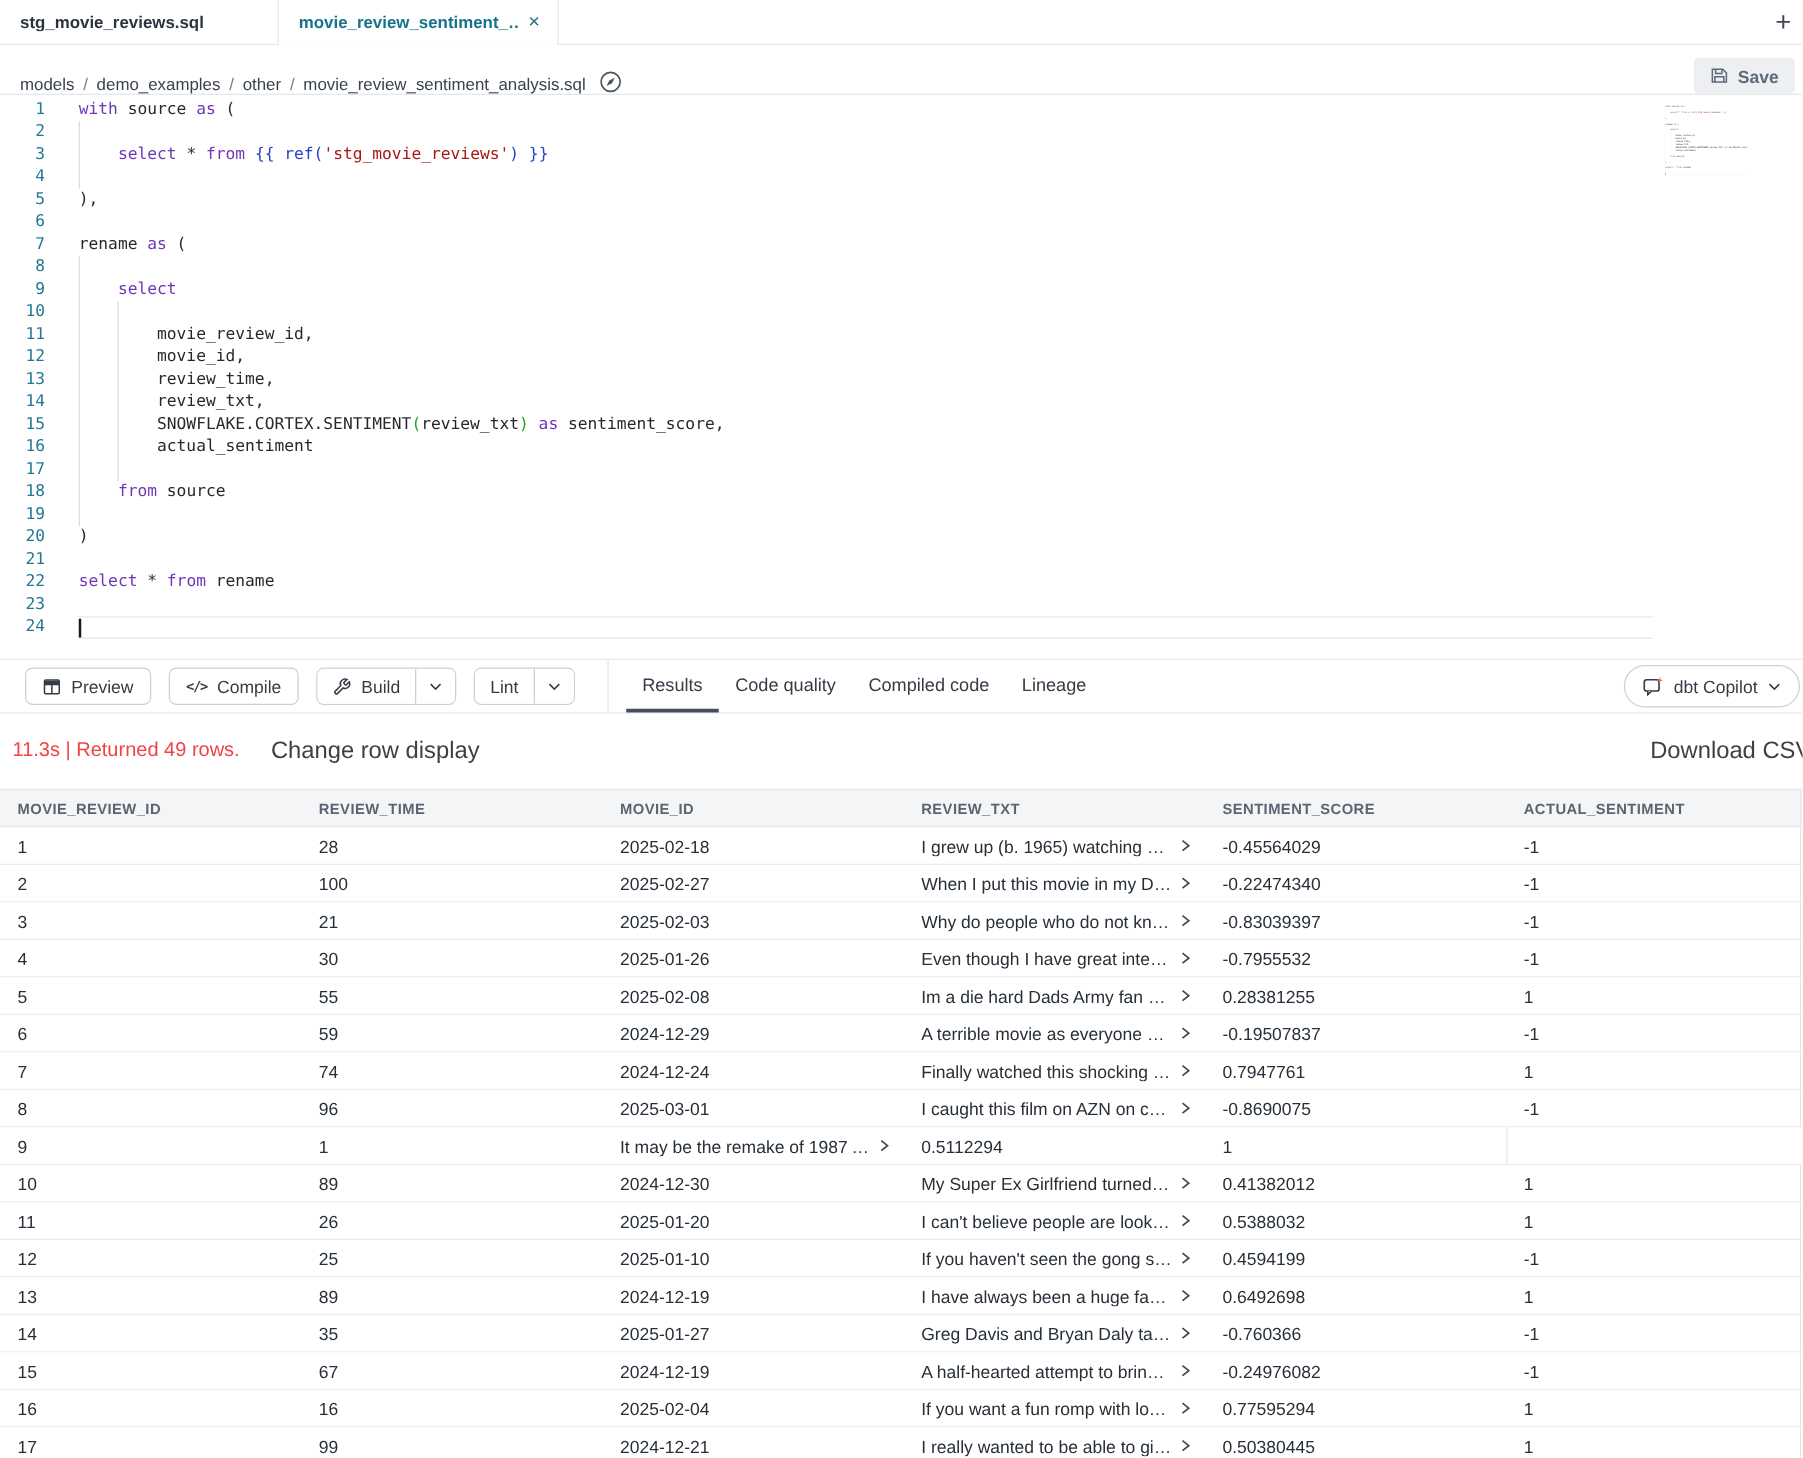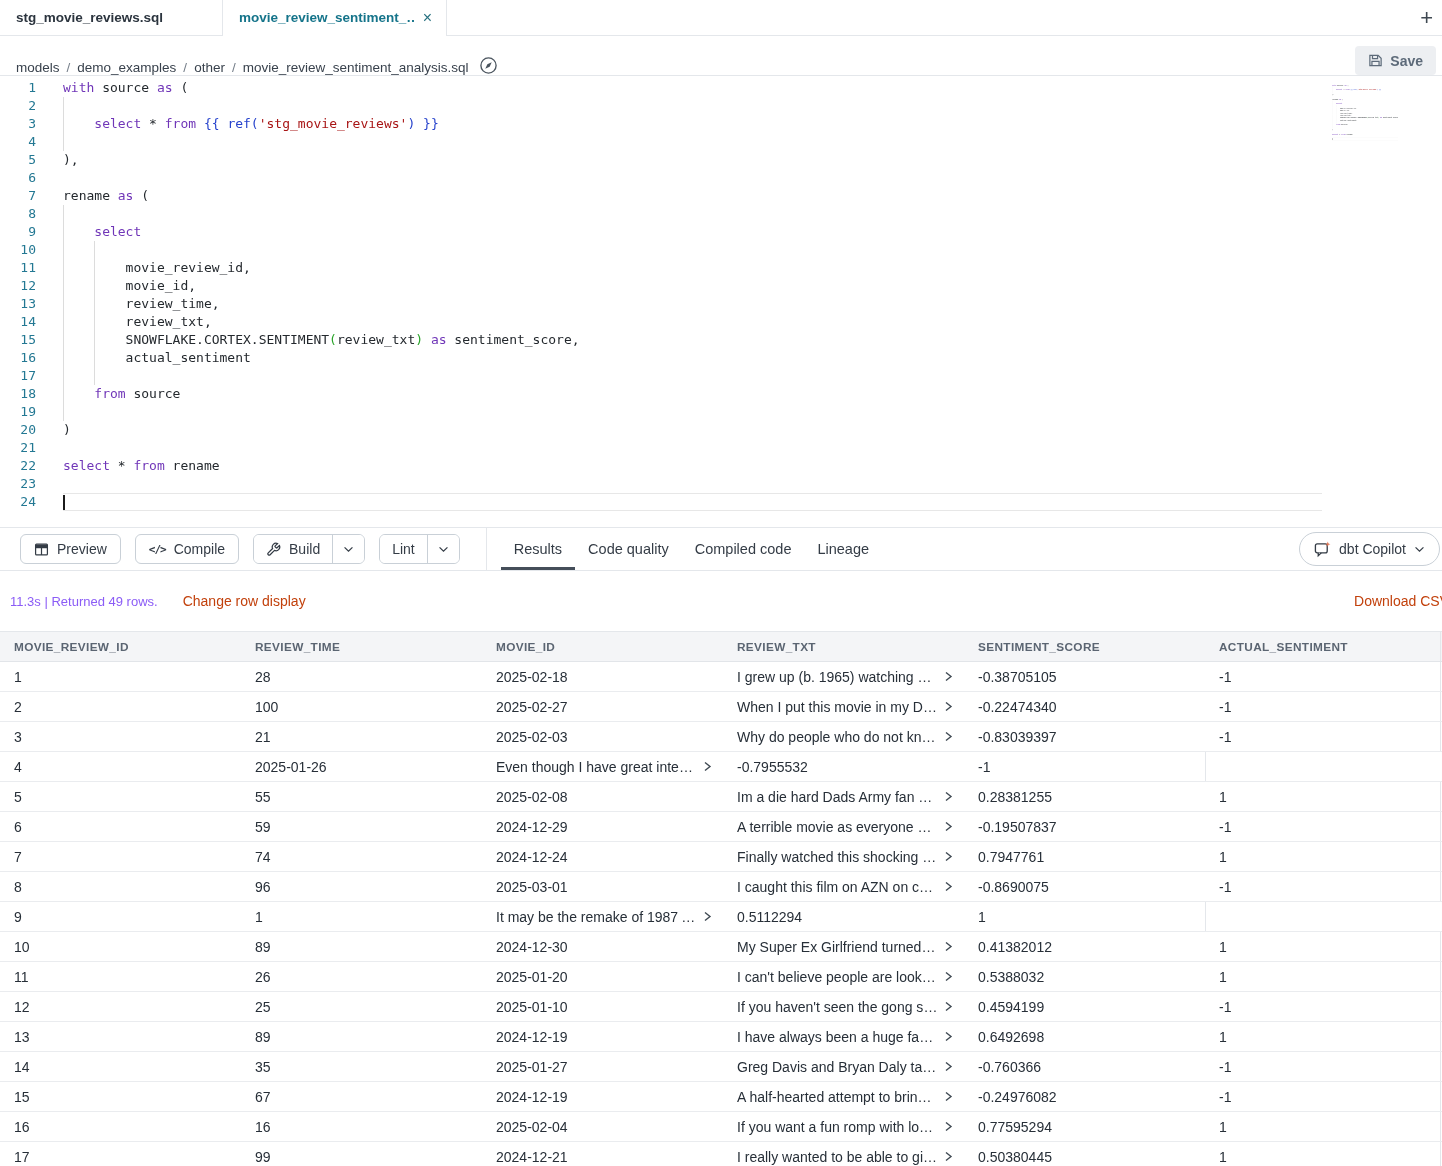--- a/index.html
+++ b/index.html
@@ -51,22 +51,22 @@
   .compile-glyph { font-family:"DejaVu Sans Mono", monospace; font-size:11px; font-weight:700; color:#343c46; letter-spacing:-1px; }
   .toolbar-divider { width:1px; align-self:stretch; background:#e4e7eb; margin-left:12px; }
   .rtabs { display:flex; align-self:stretch; margin-left:14px; }
   .rtab { display:flex; align-items:center; padding:0 13px; font-size:14.5px; color:#343c46; position:relative; cursor:pointer; }
   .rtab.active::after { content:''; position:absolute; left:0; right:0; bottom:0; height:3px; background:#454e59; }
   .copilot-btn { margin-left:auto; height:34px; border:1px solid #c9d0d7; border-radius:17px; background:#fff;
                  display:inline-flex; align-items:center; gap:8px; padding:0 14px;
                  font-family:inherit; font-size:14px; color:#343c46; cursor:pointer; }
   
   .status-row { height:60px; display:flex; align-items:center; padding-left:10px; background:#fff; }
-  .status-summary { font-size:13px; color:#8b5cf6; }
-  .link { font-size:14px; color:#c2410c; cursor:pointer; }
+  .status-summary { font-size:16px; color:#ef4444; }
+  .link { font-size:19px; color:#404040; cursor:pointer; }
   .change-display { margin-left:25px; }
   .download-csv { margin-left:auto; margin-right:-7px; white-space:nowrap; }
   
   .rtable { border-top:1px solid #e4e7eb; }
   .thead { display:flex; height:30px; background:#f4f5f7; border-bottom:1px solid #e2e5e9; }
   .th { width:241px; padding-left:14px; display:flex; align-items:center;
         font-size:11.8px; font-weight:700; color:#5b6572; letter-spacing:0.03em; white-space:nowrap; }
   .tr { display:flex; height:30px; border-bottom:1px solid #eaecef; background:#fff; }
   .td { width:241px; padding-left:14px; display:flex; align-items:center; font-size:14px; color:#272f38; white-space:nowrap; }
   .th:nth-child(6), .td:nth-child(6) { width:235px; }
@@ -276,21 +276,21 @@
         <div class="td">28</div>
         <div class="td">2025-02-18</div>
         <div class="td">
           <span class="review-text">I grew up (b. 1965) watching and lovin…</span>
           <span class="row-expand">
             <svg width="10" height="11" viewBox="0 0 10 11" fill="none">
               <path d="M3 1.5 L8 5.5 L3 9.5" stroke="#3f4952" stroke-width="1.4"></path>
             </svg>
           </span>
         </div>
-        <div class="td">-0.38705105</div>
+        <div class="td">-0.45564029</div>
         <div class="td">-1</div>
         <div class="sliver"></div>
       </div>
       <div class="tr">
         <div class="td">2</div>
         <div class="td">100</div>
         <div class="td">2025-02-27</div>
         <div class="td">
           <span class="review-text">When I put this movie in my DVD playe…</span>
           <span class="row-expand">
@@ -314,20 +314,21 @@
               <path d="M3 1.5 L8 5.5 L3 9.5" stroke="#3f4952" stroke-width="1.4"></path>
             </svg>
           </span>
         </div>
         <div class="td">-0.83039397</div>
         <div class="td">-1</div>
         <div class="sliver"></div>
       </div>
       <div class="tr">
         <div class="td">4</div>
+        <div class="td">30</div>
         <div class="td">2025-01-26</div>
         <div class="td">
           <span class="review-text">Even though I have great interest in Bi…</span>
           <span class="row-expand">
             <svg width="10" height="11" viewBox="0 0 10 11" fill="none">
               <path d="M3 1.5 L8 5.5 L3 9.5" stroke="#3f4952" stroke-width="1.4"></path>
             </svg>
           </span>
         </div>
         <div class="td">-0.7955532</div>

